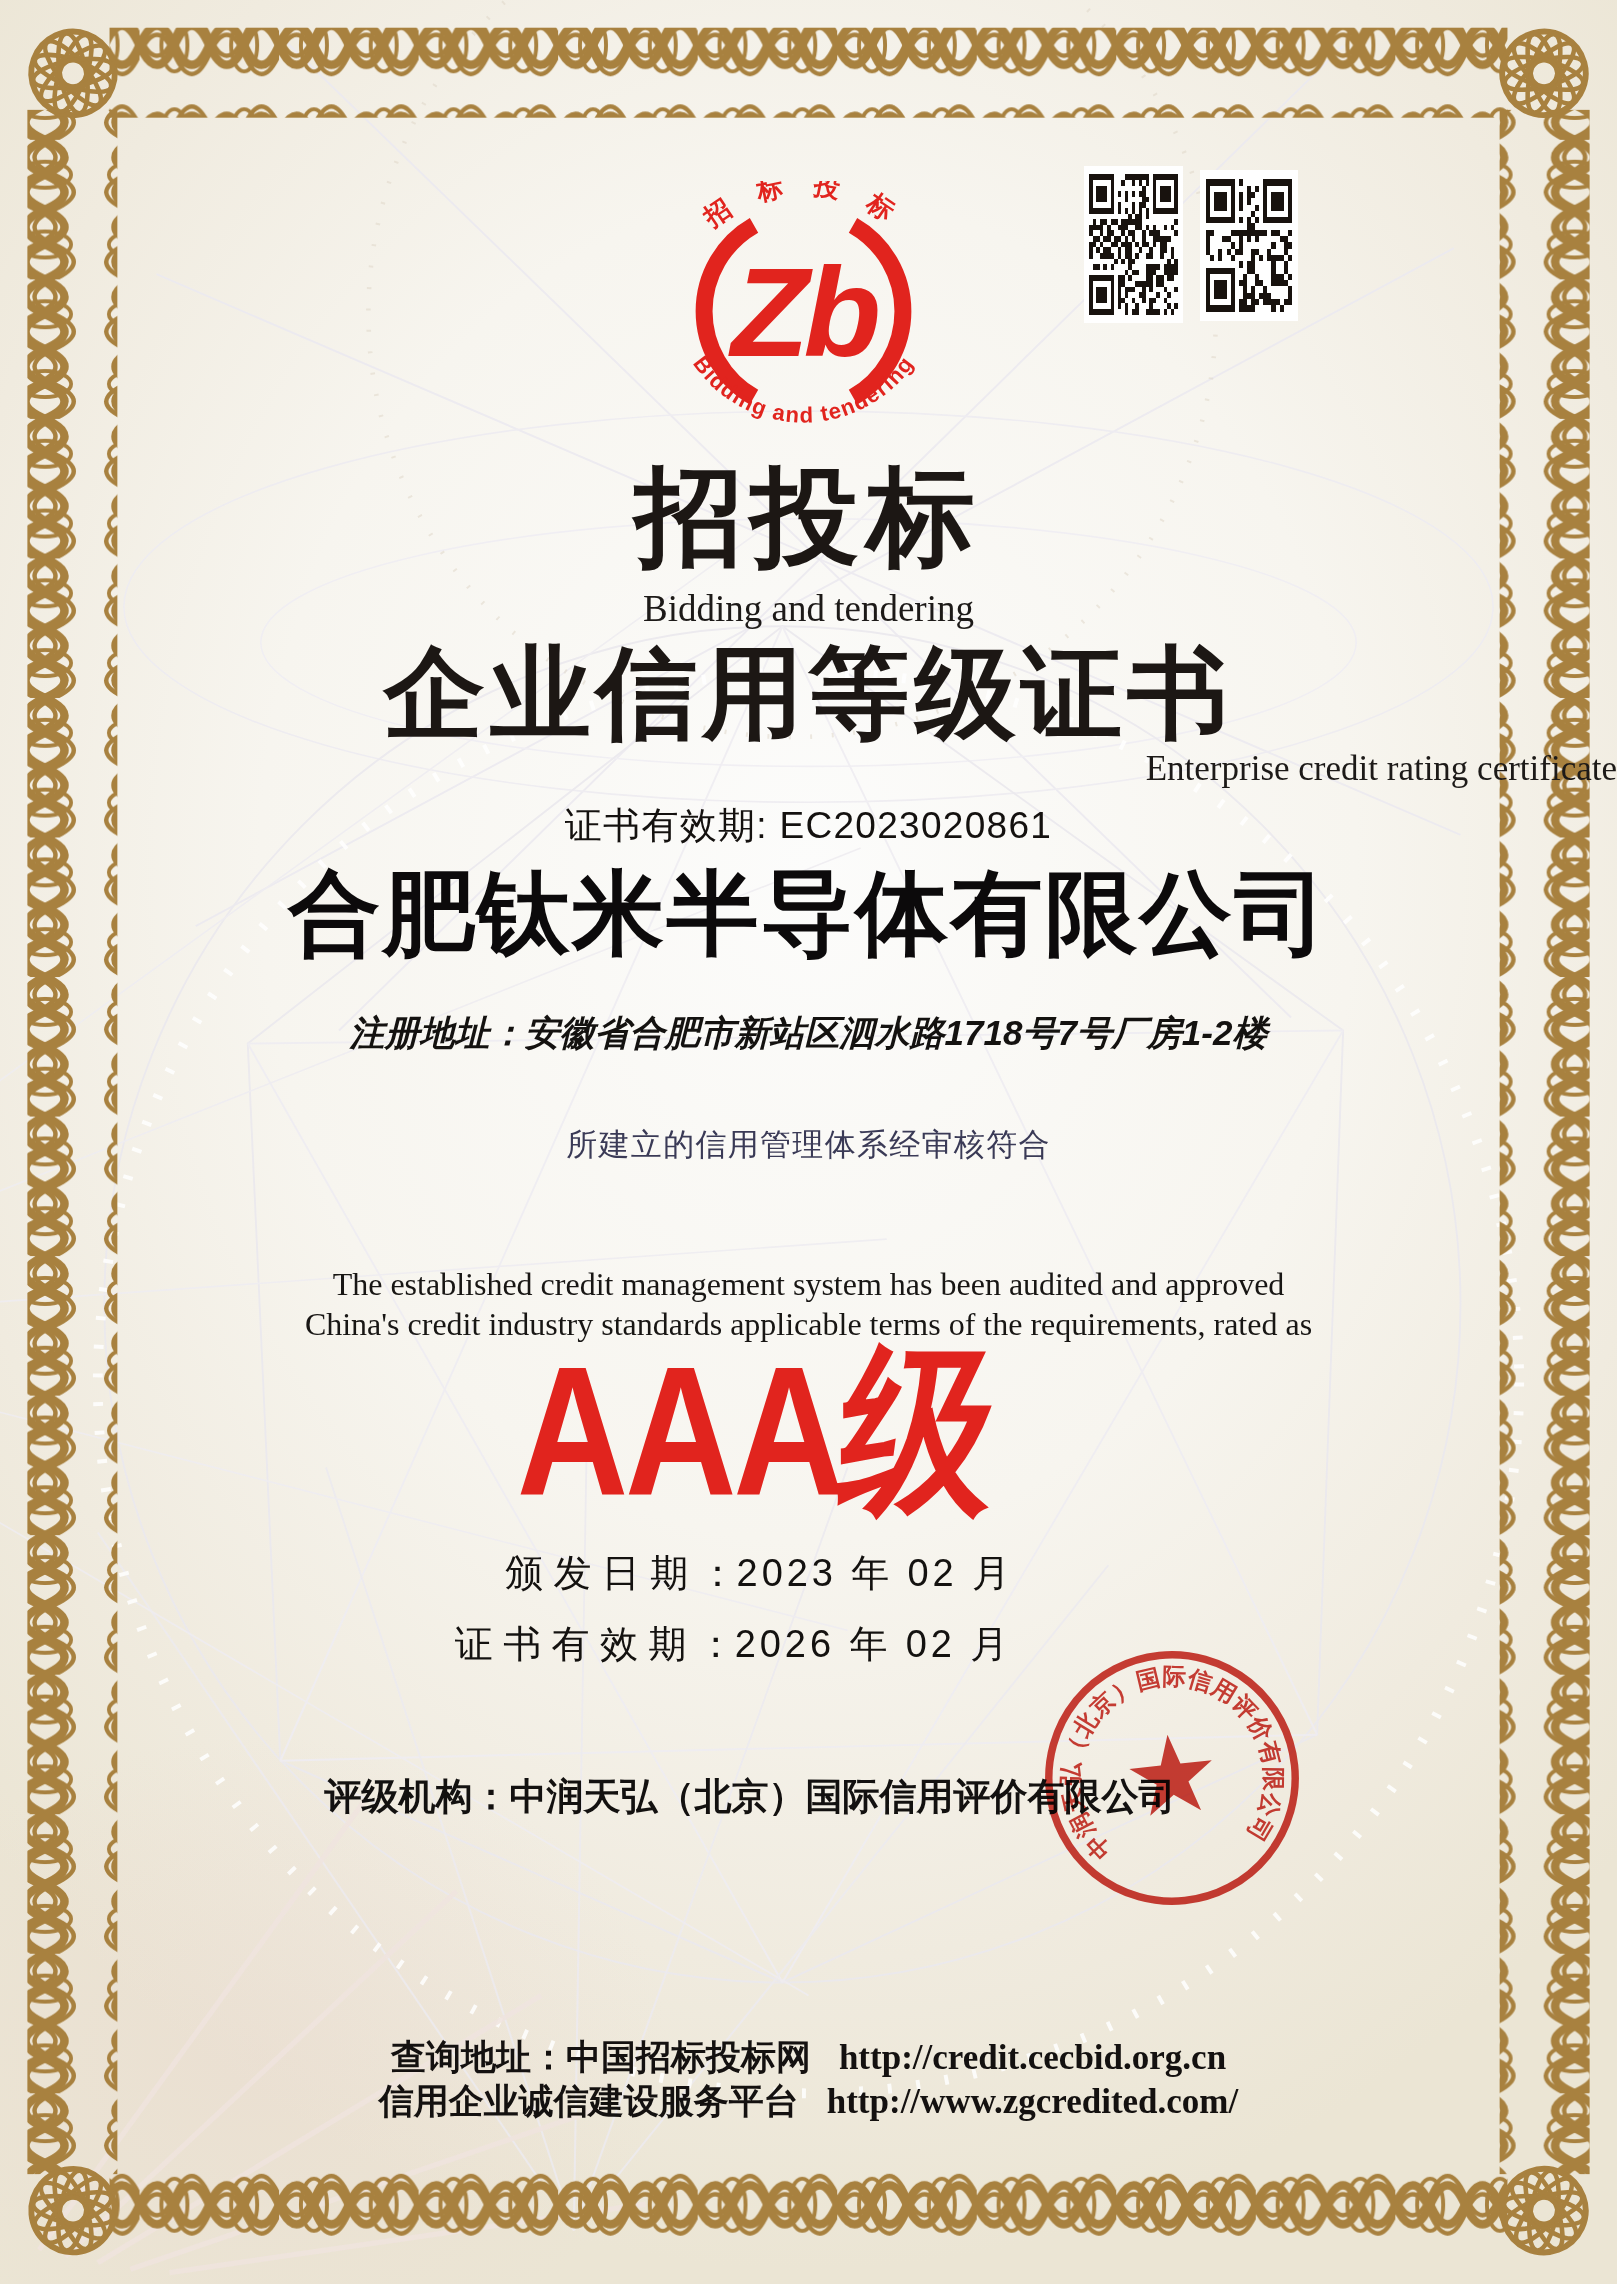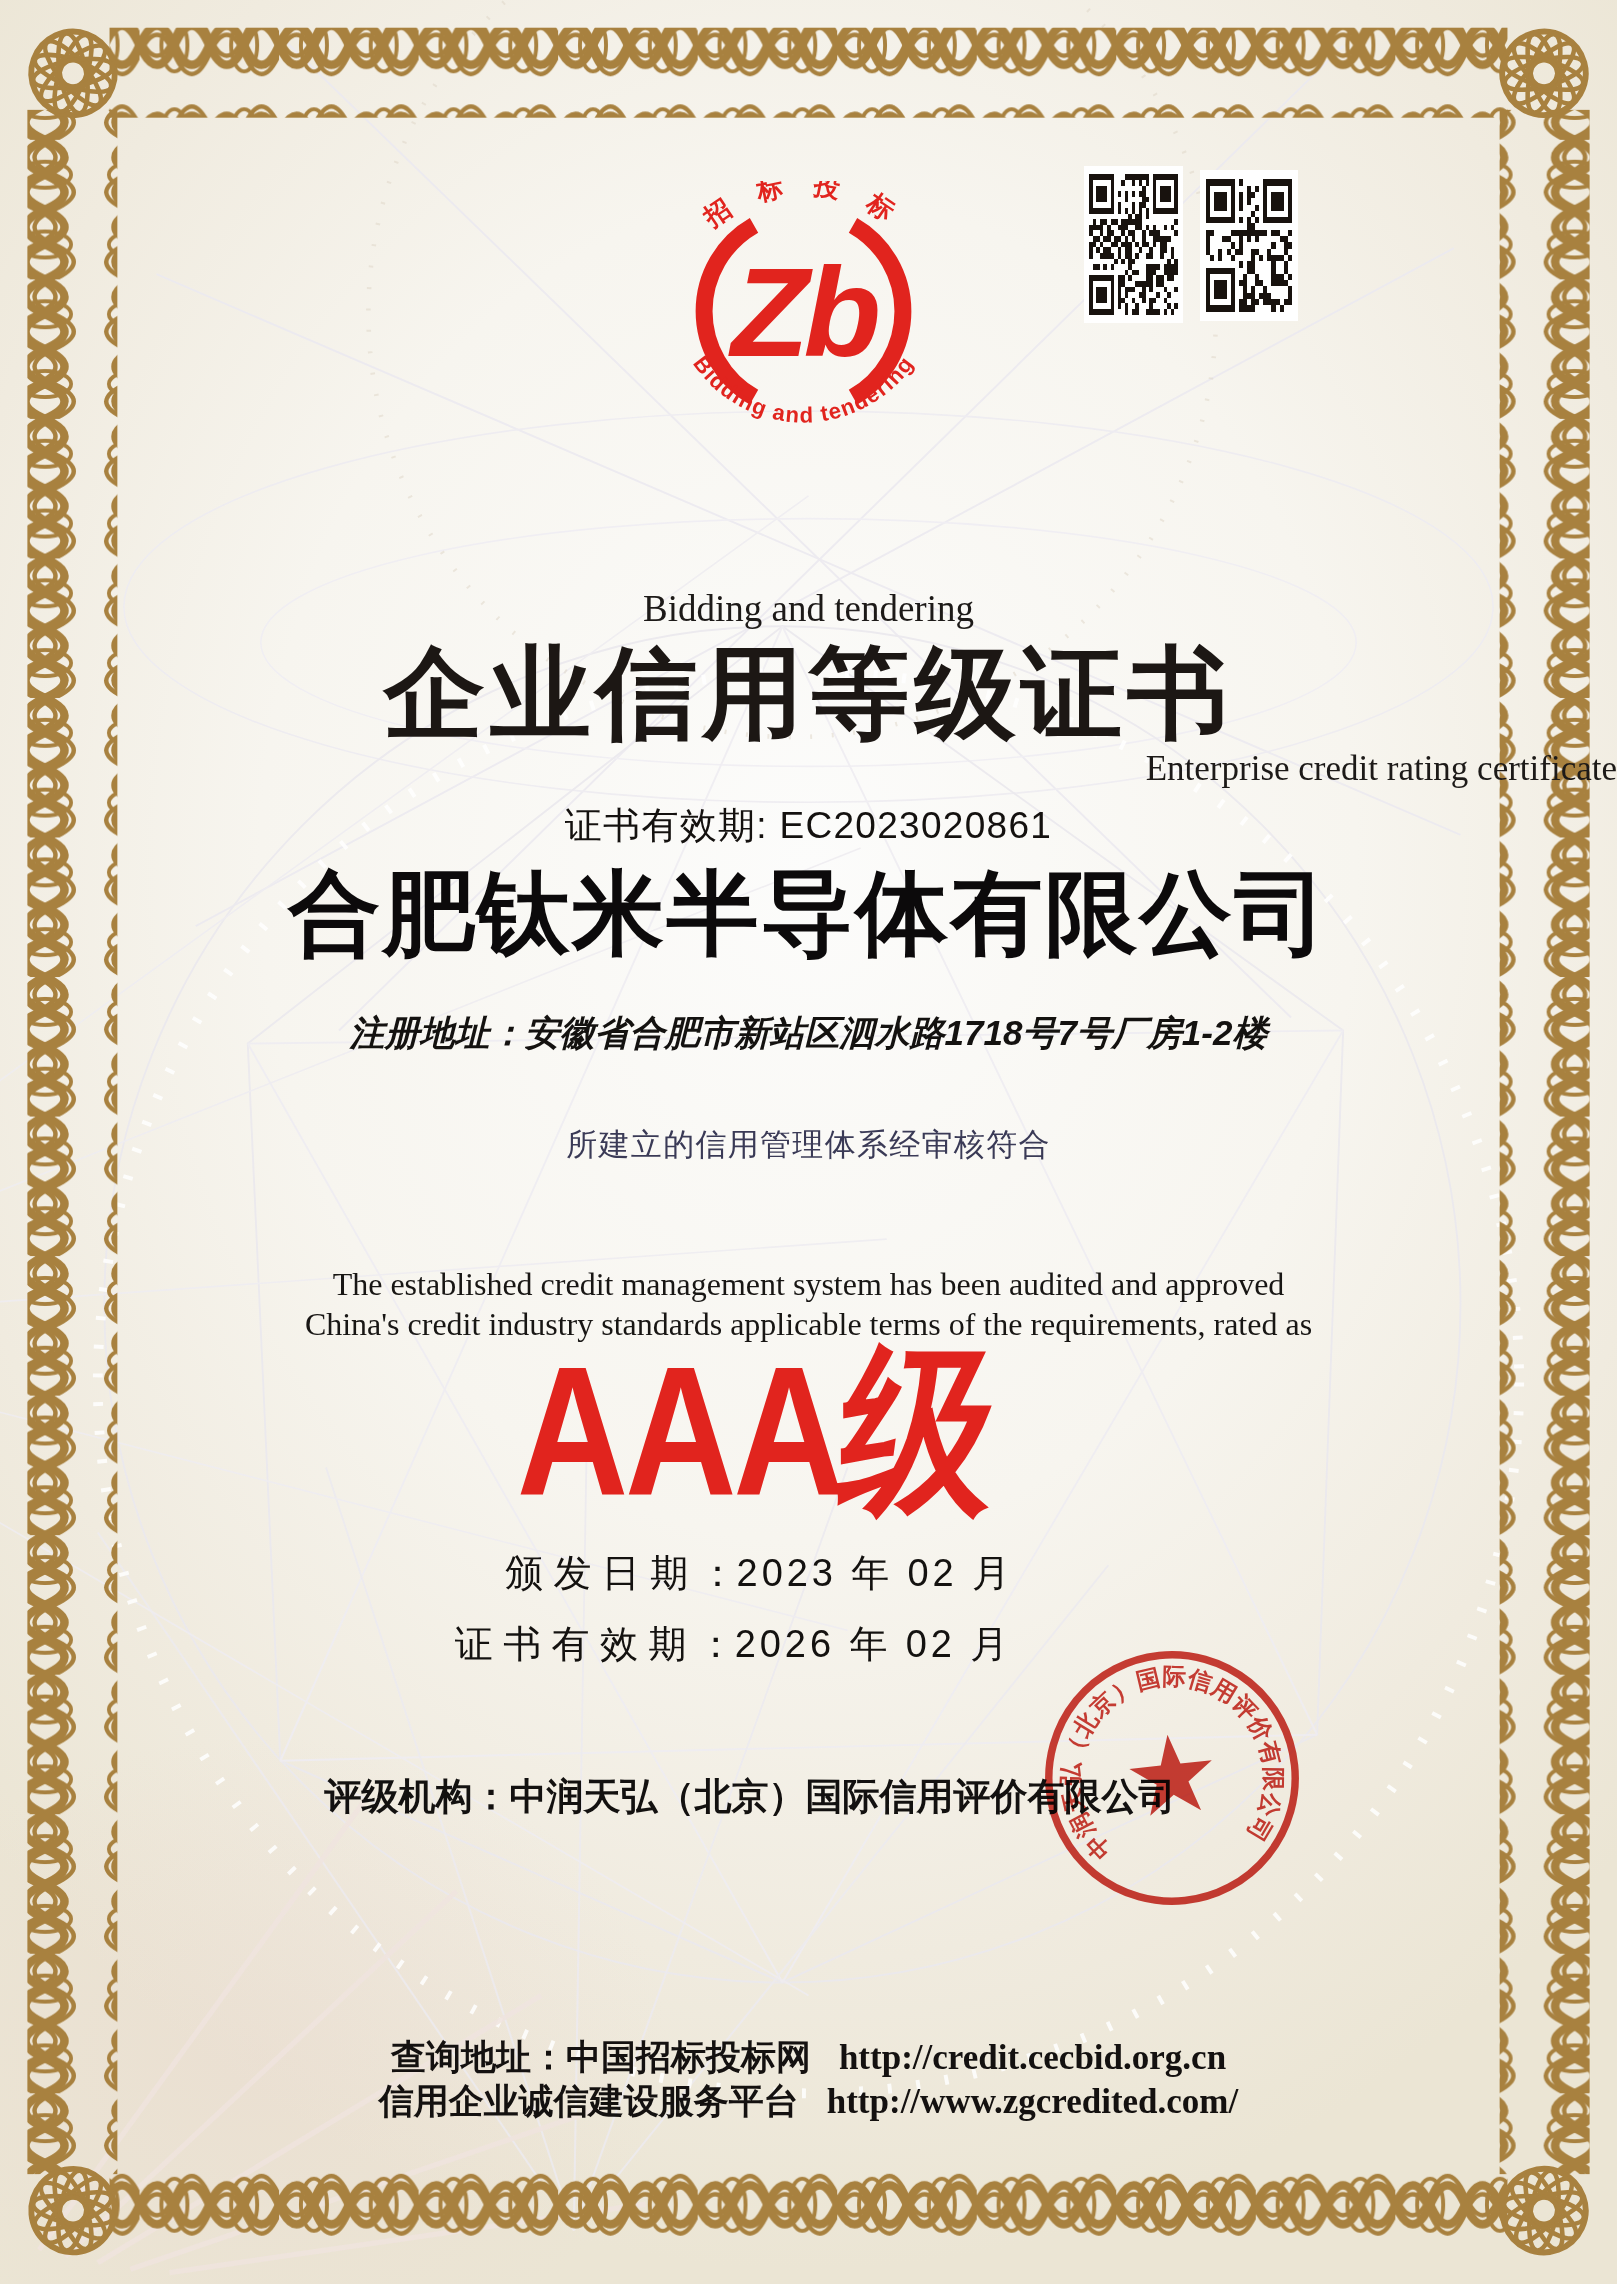--- a/index.html
+++ b/index.html
@@ -684,20 +684,21 @@
       <rect x="5" y="20" width="1" height="1" fill="#18120e"></rect>
       <rect x="6" y="20" width="1" height="1" fill="#18120e"></rect>
       <rect x="8" y="20" width="1" height="1" fill="#18120e"></rect>
       <rect x="9" y="20" width="1" height="1" fill="#18120e"></rect>
       <rect x="10" y="20" width="1" height="1" fill="#18120e"></rect>
       <rect x="11" y="20" width="1" height="1" fill="#18120e"></rect>
       <rect x="16" y="20" width="1" height="1" fill="#18120e"></rect>
       <rect x="18" y="20" width="1" height="1" fill="#18120e"></rect>
     </svg>
 
+  <div class="abs centered serif title-cn">招投标</div>
   <div class="abs centered serif title-en">Bidding and tendering</div>
   <div class="abs centered serif subtitle-cn">企业信用等级证书</div>
   <div class="abs centered serif subtitle-en">Enterprise credit rating certificate</div>
   <div class="abs centered sans cert-no">证书有效期: EC2023020861</div>
 
   <div class="abs centered sans company">合肥钛米半导体有限公司</div>
   <div class="abs centered sans address">注册地址：安徽省合肥市新站区泗水路1718号7号厂房1-2楼</div>
 
   <div class="abs centered sans blue-line blue1">所建立的信用管理体系经审核符合</div>
   <div class="abs centered serif eng-line eng1">The established credit management system has been audited and approved</div>

